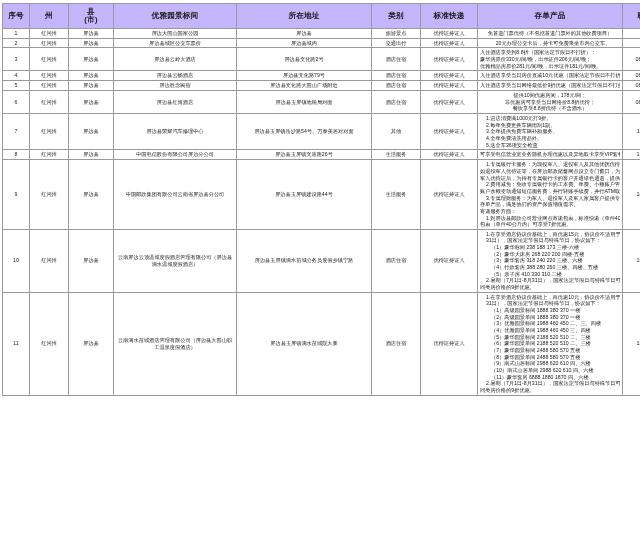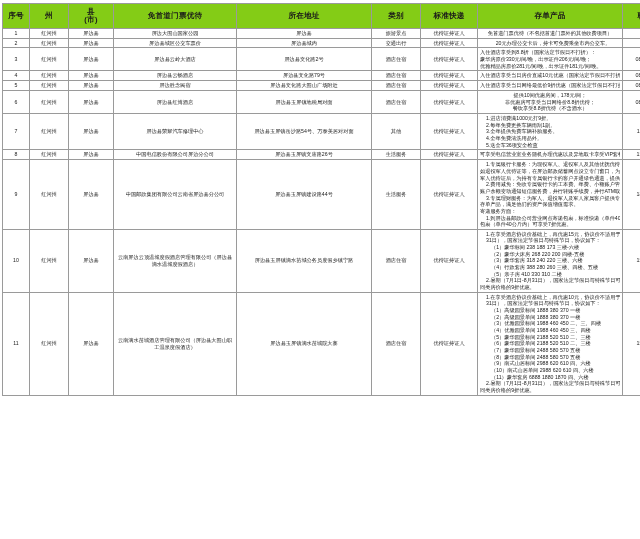--- a/index.html
+++ b/index.html
@@ -29,21 +29,21 @@
   table.grid th,
   table.grid td {
     border: 1px solid #9a9a9a;
     vertical-align: middle;
     padding: 1px 2px;
     line-height: 1.28;
     word-break: break-all;
     overflow: hidden;
   }
   table.grid thead th {
-    background: #84cc16;
+    background: #c4b5fd;
     font-weight: bold;
     font-size: 7.6px;
     text-align: center;
     height: 22px;
     letter-spacing: .2px;
   }
   table.grid tbody td {
     font-size: 5.2px;
     text-align: center;
     color: #222;
@@ -89,21 +89,21 @@
 <div id="sheet">
   <table class="grid">
     <thead>
       <tr>
         <th class="h-idx">序号</th>
         <th class="h-pref">州</th>
         <th class="h-cnty">
           <span class="hdr-two-line">县</span>
           <span class="hdr-two-line">(市)</span>
         </th>
-        <th class="h-name">免首道门票优待</th>
+        <th class="h-name">优雅园景标间</th>
         <th class="h-addr">所在地址</th>
         <th class="h-type">类别</th>
         <th class="h-obj">标准快递</th>
         <th class="h-meas">存单产品</th>
         <th class="h-tel">联系电话</th>
       </tr>
     </thead>
     <tbody id="table-body">
         <tr>
           <td class="c-idx">1</td>

